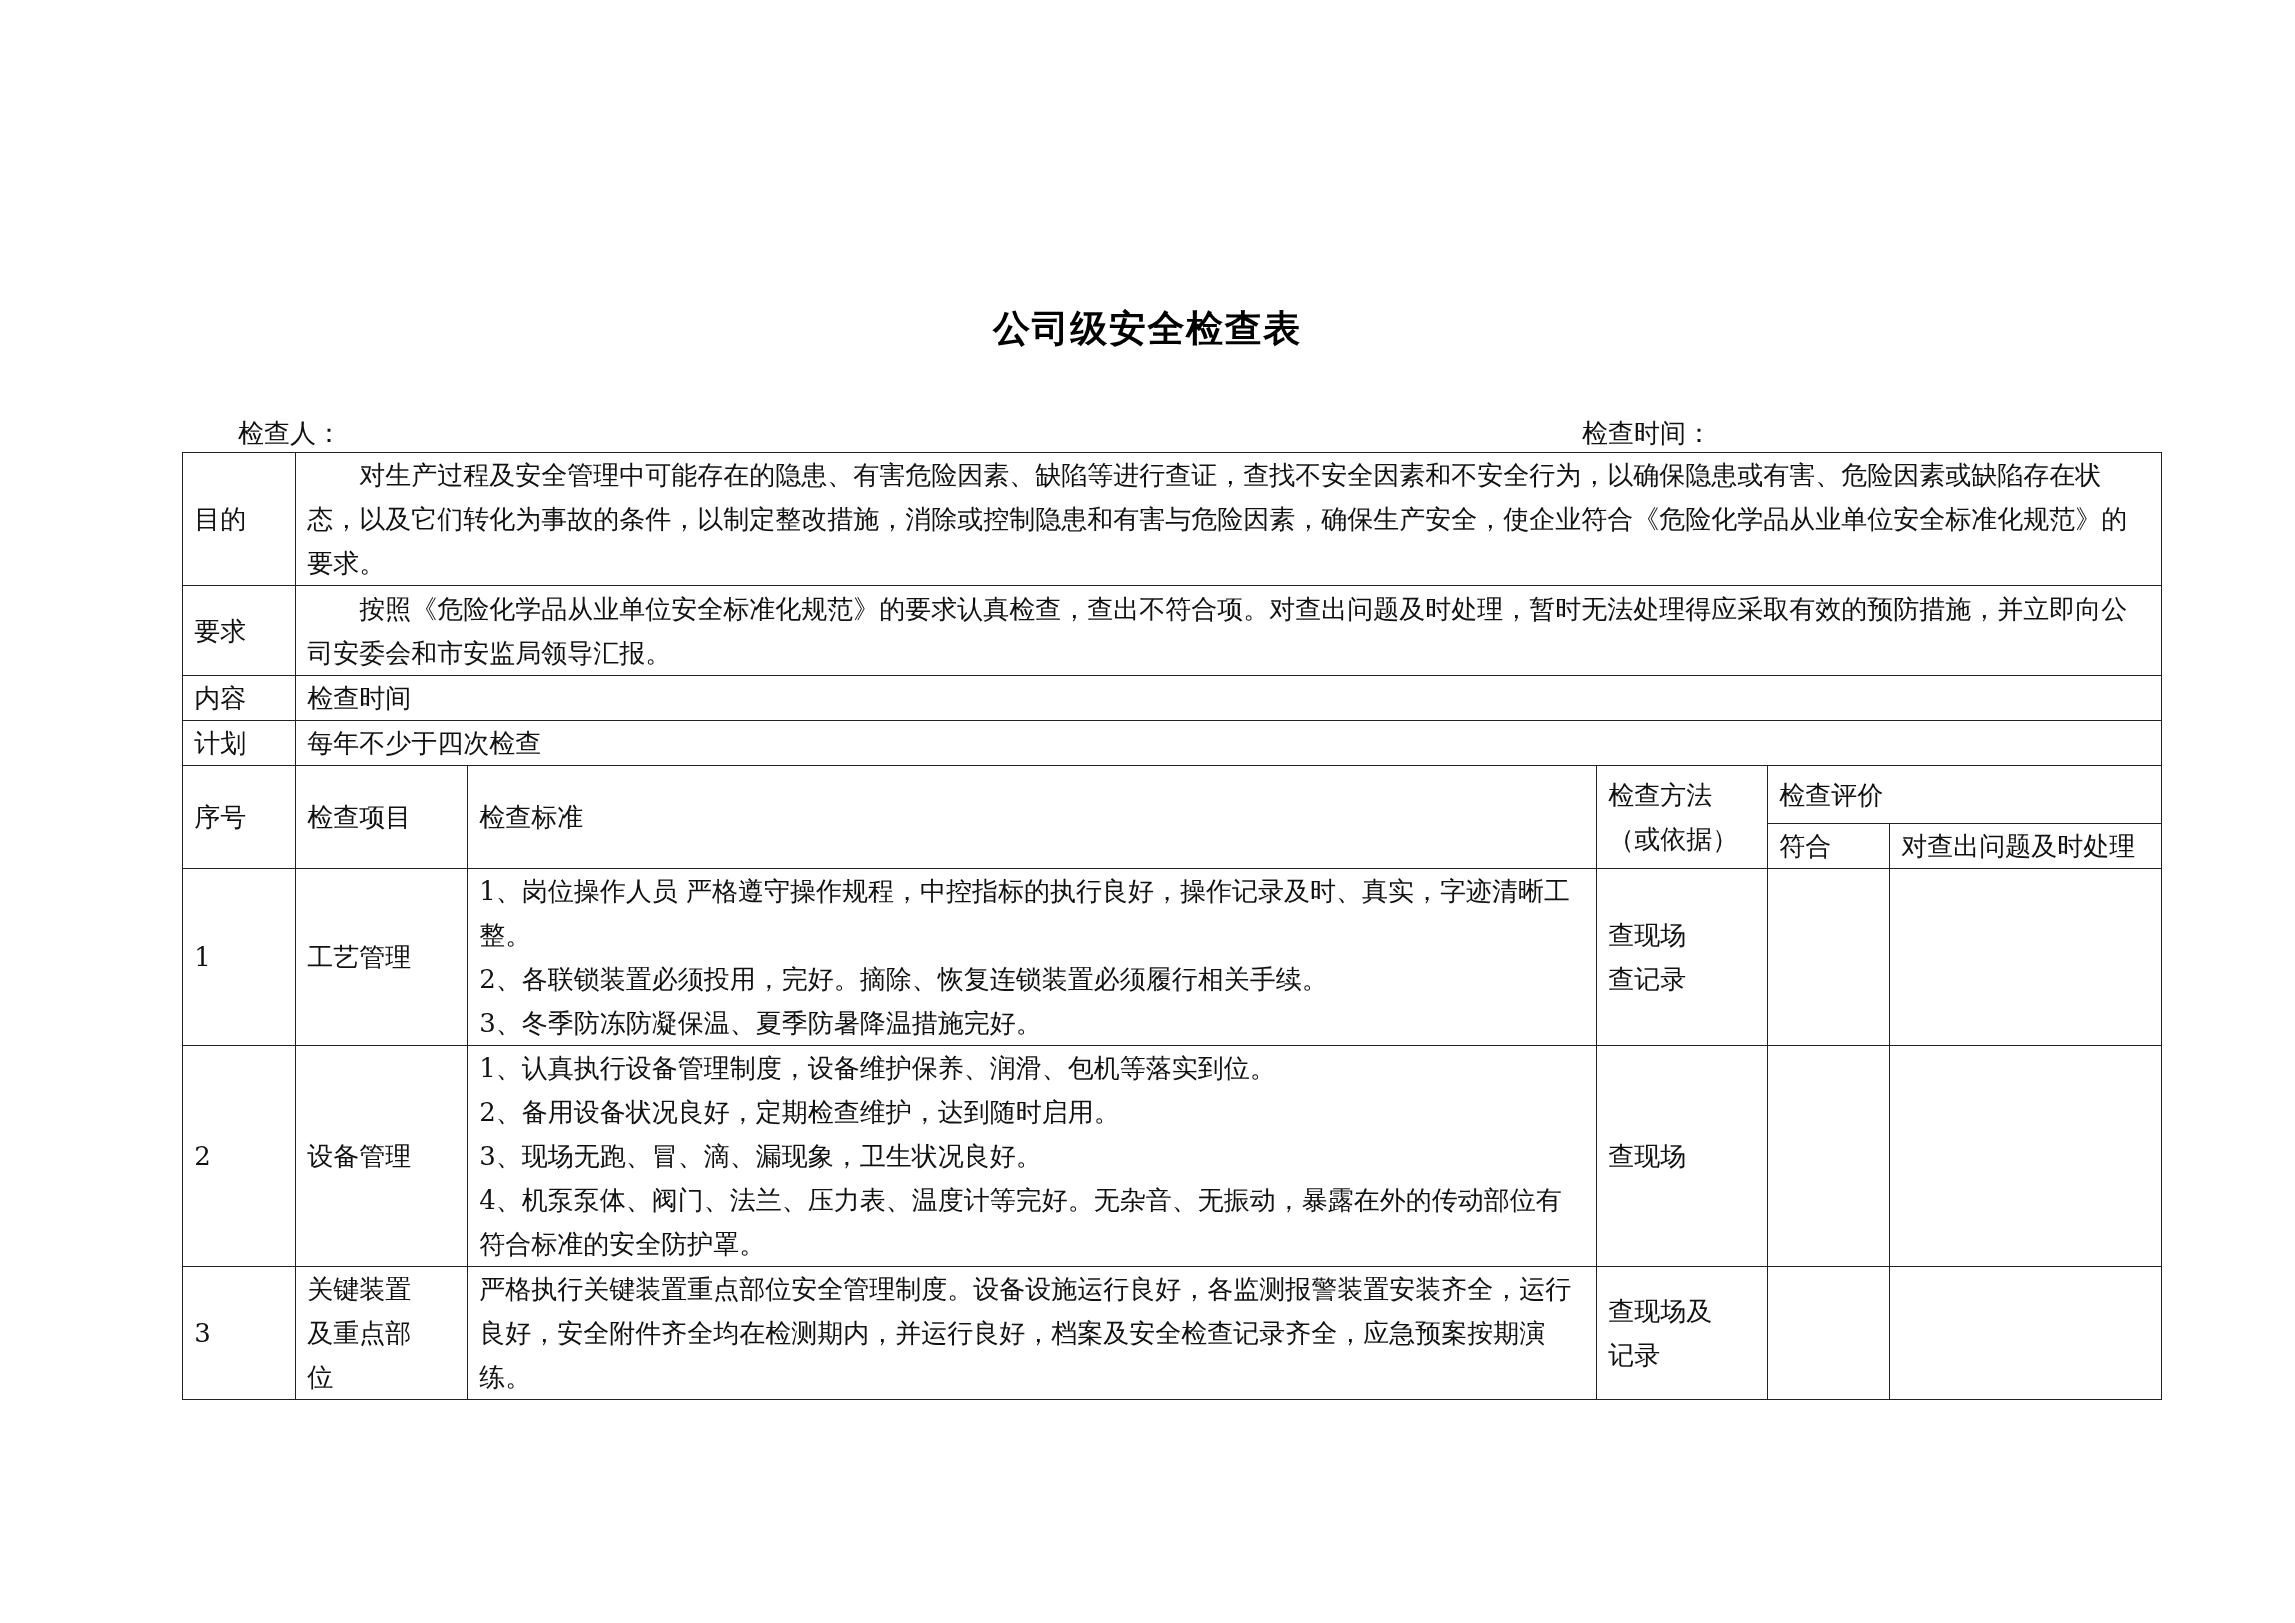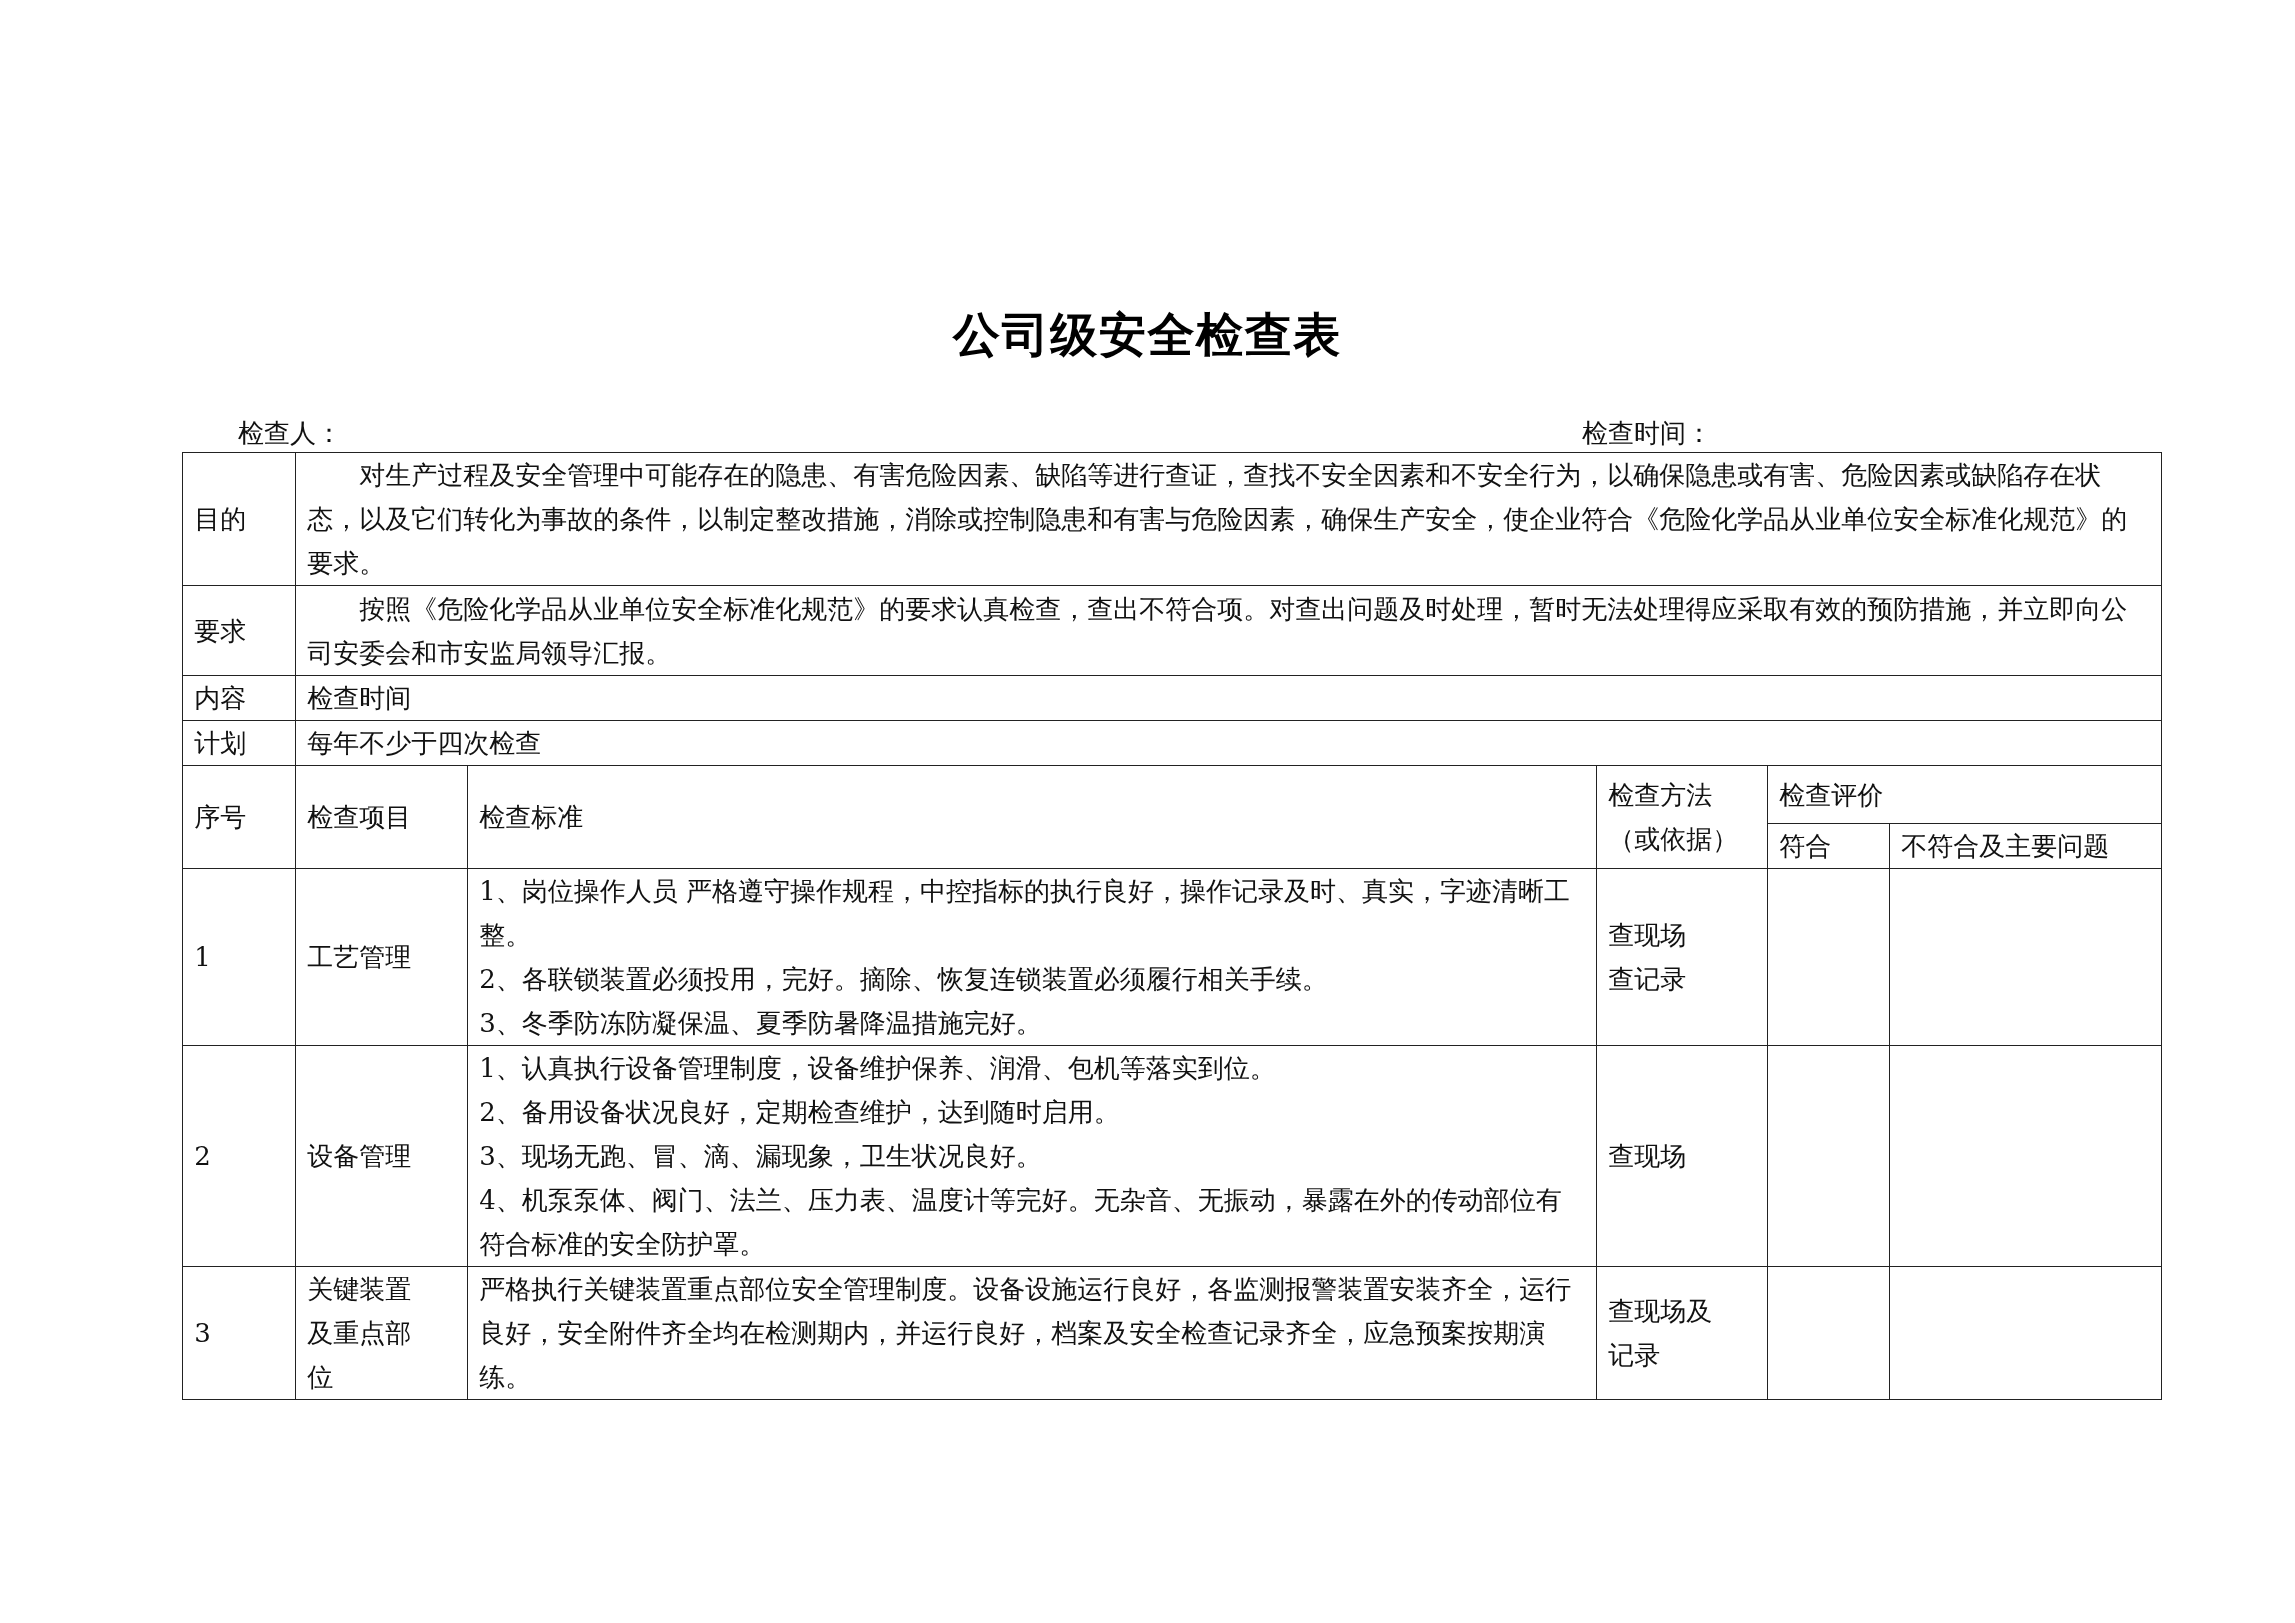--- a/index.html
+++ b/index.html
@@ -1,20 +1,20 @@
 <!DOCTYPE html>
 <html style="font-size:13px"><head>
 <meta charset="utf-8">
 <style>
   html, body { margin:0; padding:0; background:#ffffff; }
   body { width:2295px; height:1624px; position:relative; overflow:hidden;
          font-family:"DejaVu Serif","Liberation Serif",serif; color:#111; }
   .title { position:absolute; left:0; width:2295px; top:304px; text-align:center;
            font-family:"DejaVu Sans","Liberation Sans",sans-serif; font-weight:bold;
-           font-size:47px; letter-spacing:1.6px; color:#000; }
+           font-size:37px; letter-spacing:1.6px; color:#000; }
   .meta { position:absolute; top:416px; font-size:26px;margin-left:40px; }
   .meta.inspector { left:198px; }
   .meta.time { left:1542px; }
   table.sheet { position:absolute; left:182px; top:452px; width:1979px;
                 border-collapse:collapse; table-layout:fixed; font-size:26px; }
   table.sheet td { border:1.6px solid #222; padding:0 11.3px; vertical-align:middle; line-height:44px; }
   table.sheet td.c { text-align:left; }
   table.sheet td.para { text-indent:2em; }
   .line { display:block; }
 </style>
@@ -58,21 +58,21 @@
     <td rowspan="2" class="c">检查项目</td>
     <td rowspan="2" class="c">检查标准</td>
     <td rowspan="2" class="c">
       <span class="line">检查方法</span>
       <span class="line">（或依据）</span>
     </td>
     <td colspan="2" class="c">检查评价</td>
   </tr>
   <tr style="height:44px">
     <td class="c">符合</td>
-    <td class="c">不符合及主要问题</td>
+    <td class="c">对查出问题及时处理</td>
   </tr>
 
   <tr style="height:177px">
     <td class="c">1</td>
     <td class="c">工艺管理</td>
     <td>
       <span class="line">1、岗位操作人员 严格遵守操作规程，中控指标的执行良好，操作记录及时、真实，字迹清晰工整。</span>
       <span class="line">2、各联锁装置必须投用，完好。摘除、恢复连锁装置必须履行相关手续。</span>
       <span class="line">3、冬季防冻防凝保温、夏季防暑降温措施完好。</span>
     </td>

